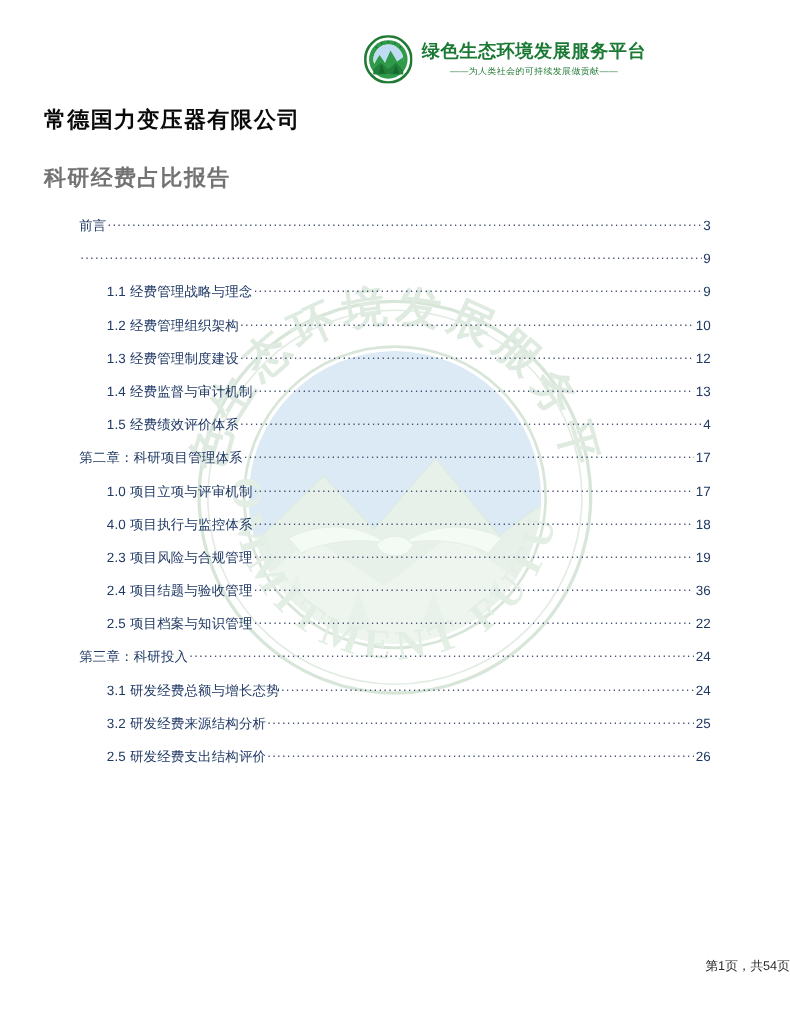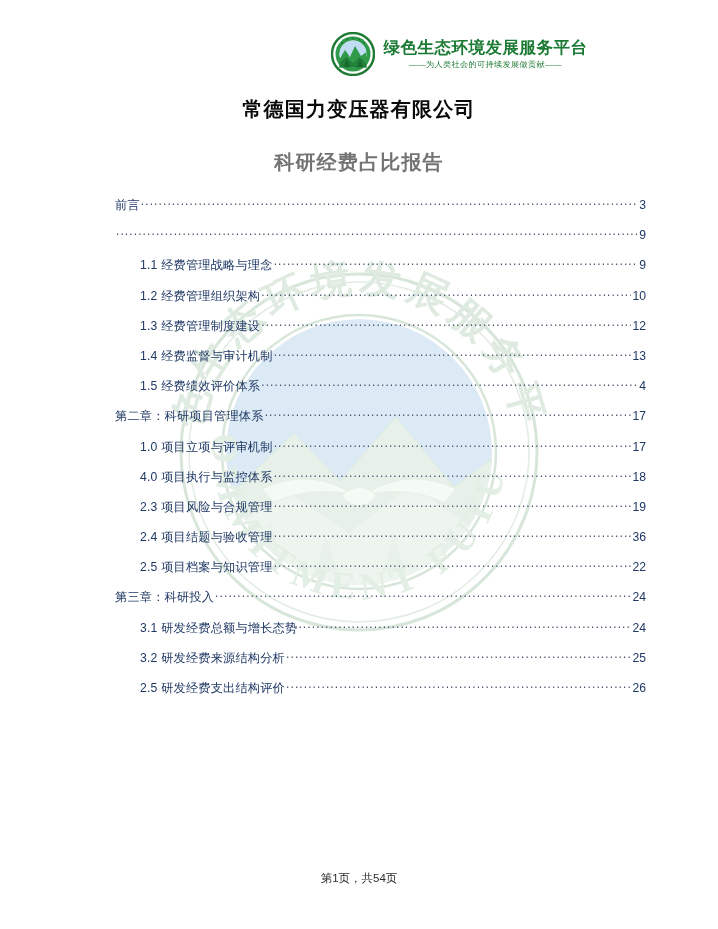--- a/index.html
+++ b/index.html
@@ -65,22 +65,22 @@
     margin-top: 3px;
     white-space: nowrap;
     transform: scaleY(0.95);
   }
 
   
   .title-block {
     position: absolute;
     left: 0; right: 0;
     top: 96px;
-    text-align: center;
     z-index: 3;
+    padding-left: 40px;
   }
   .doc-title-main {
     font-size: 20px;
     font-weight: bold;
     color: #0a0a0a;
     letter-spacing: 1.2px;
     line-height: 1.3;
   }
   .doc-title-sub {
     font-size: 20px;
@@ -99,21 +99,20 @@
     top: 197px;
     z-index: 2;
   }
   .toc-entry {
     display: flex;
     align-items: baseline;
     color: #1f3864;
     font-size: 12.2px;
     height: 30.2px;
     white-space: nowrap;
-    margin-left: 43px;
   }
   .toc-entry.level-2 { padding-left: 25px; }
   .toc-label { flex: 0 0 auto; letter-spacing: 0.2px; }
   .toc-dots {
     flex: 1 1 auto;
     overflow: hidden;
     margin: 0 1px 0 1px;
     position: relative;
     height: 12px;
   }
@@ -133,21 +132,21 @@
     text-align: right;
     font-size: 12.2px;
     color: #1f3864;
   }
 
   
   .doc-footer {
     position: absolute;
     left: 0; right: 0;
     bottom: 43px;
-    text-align: center;
+    text-align: right;
     font-size: 11.5px;
     color: #2b2b2b;
     z-index: 3;
   }
 </style>
 </head>
 <body>
 
 <div class="watermark">
   <svg viewBox="0 0 430 430" xmlns="http://www.w3.org/2000/svg">

